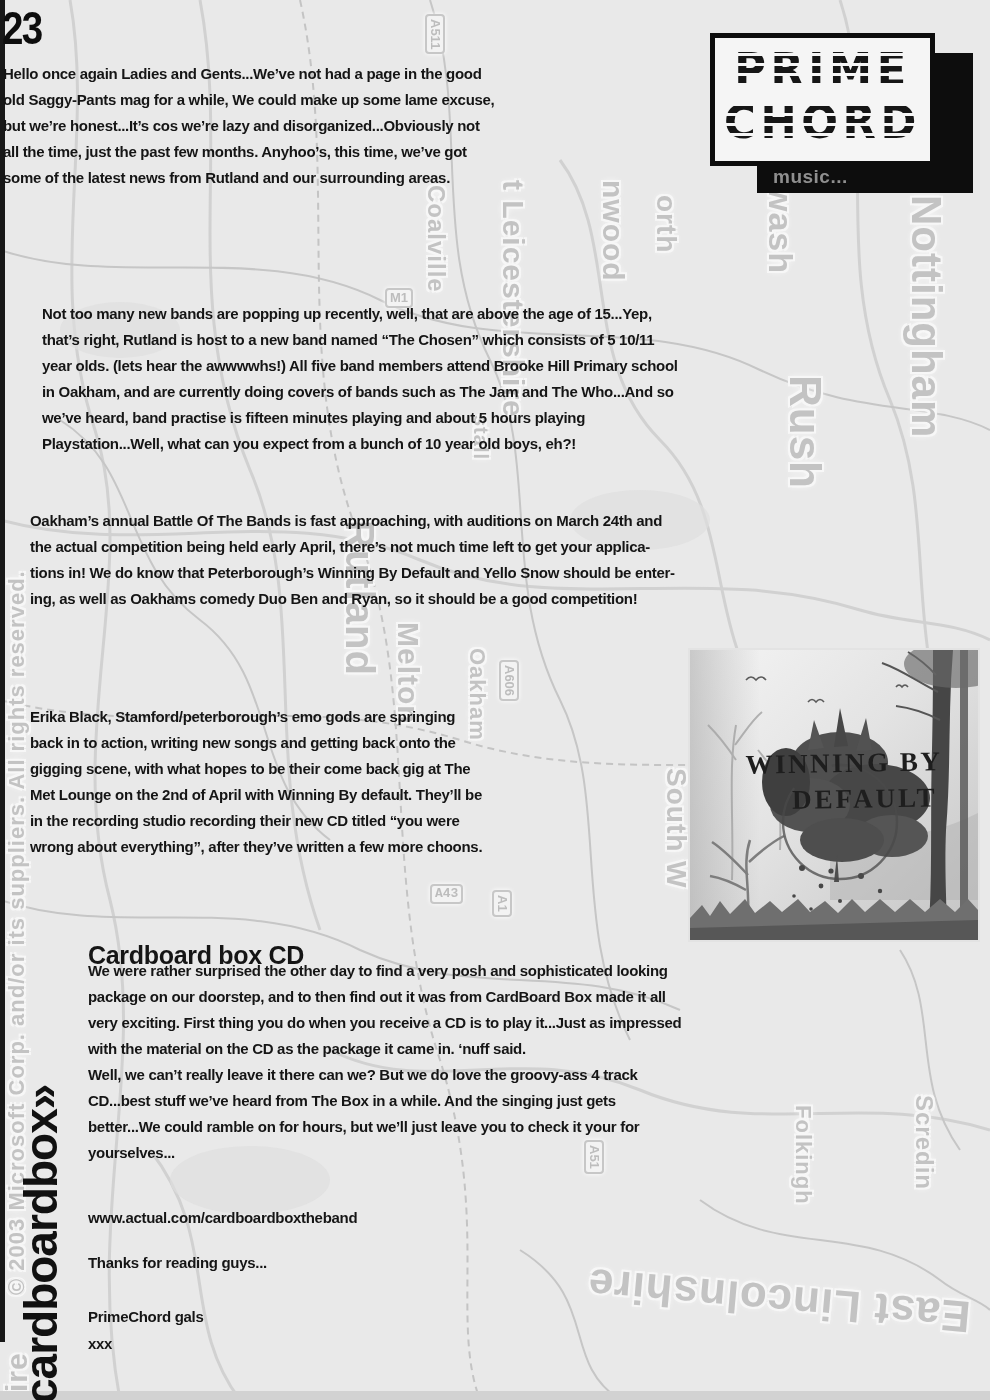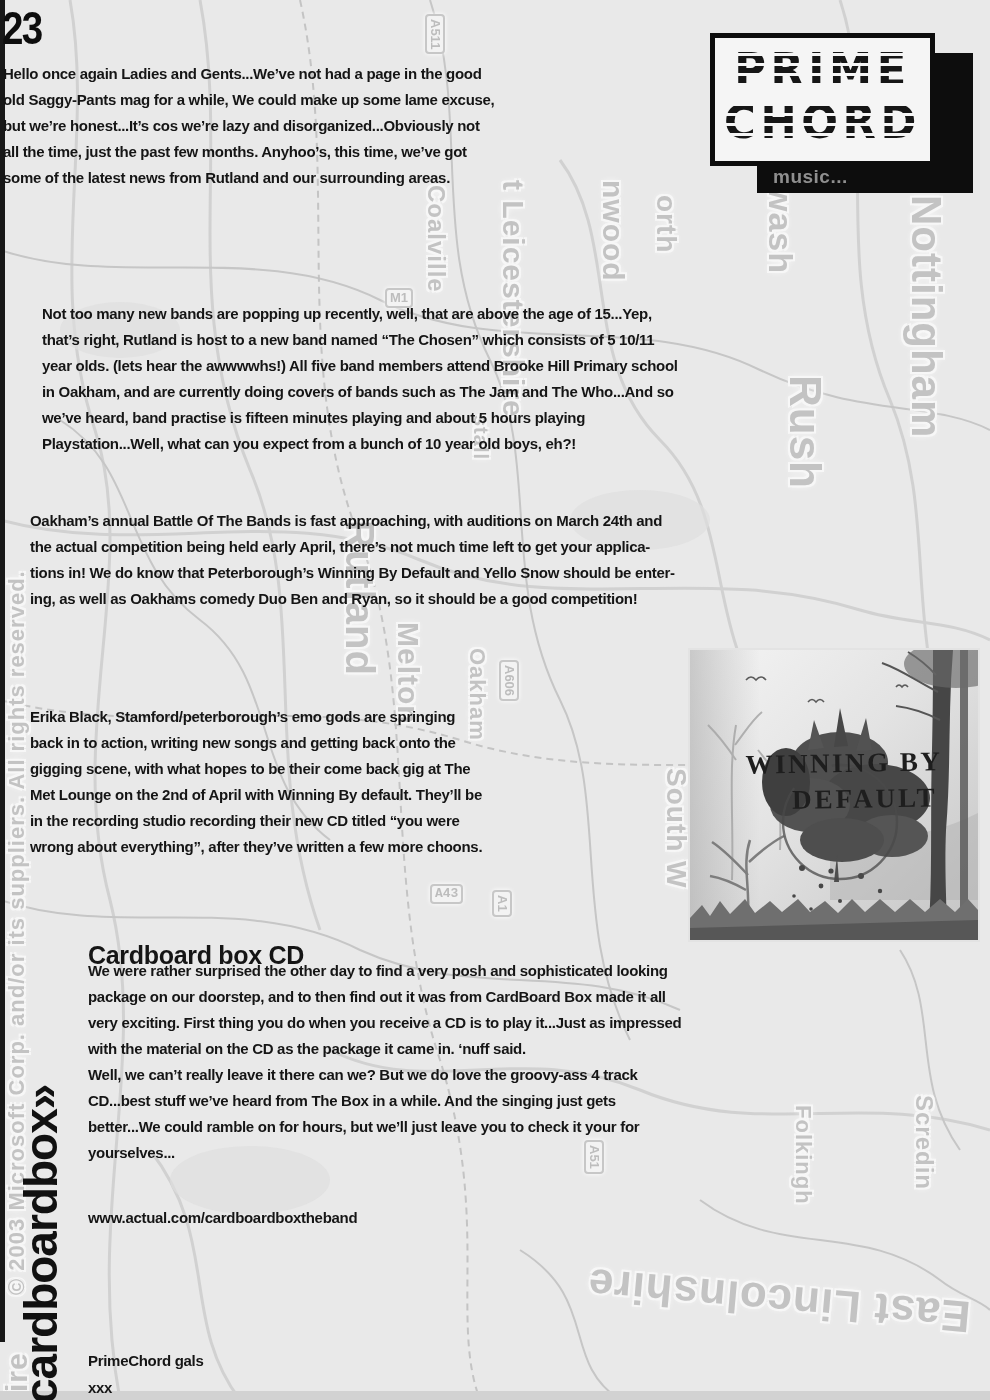--- a/index.html
+++ b/index.html
@@ -250,19 +250,20 @@
 package on our doorstep, and to then find out it was from CardBoard Box made it all
 very exciting. First thing you do when you receive a CD is to play it...Just as impressed
 with the material on the CD as the package it came in. ‘nuff said.
 Well, we can’t really leave it there can we? But we do love the groovy-ass 4 track
 CD...best stuff we’ve heard from The Box in a while. And the singing just gets
 better...We could ramble on for hours, but we’ll just leave you to check it your for
 yourselves...</div>
 
   <div class="para" style="left:88px; top:1205px; width:600px;">www.actual.com/cardboardboxtheband</div>
 
-
-  <div class="para" style="left:88px; top:1303px; width:400px; line-height:27px;margin-top:44px;">PrimeChord gals
+  <div class="para" style="left:88px; top:1250px; width:500px;">Thanks for reading guys...</div>
+
+  <div class="para" style="left:88px; top:1303px; width:400px; line-height:27px;">PrimeChord gals
 xxx</div>
 
   <div class="side-banner">cardboardbox»</div>
 
 </div>
 
 </body></html>

